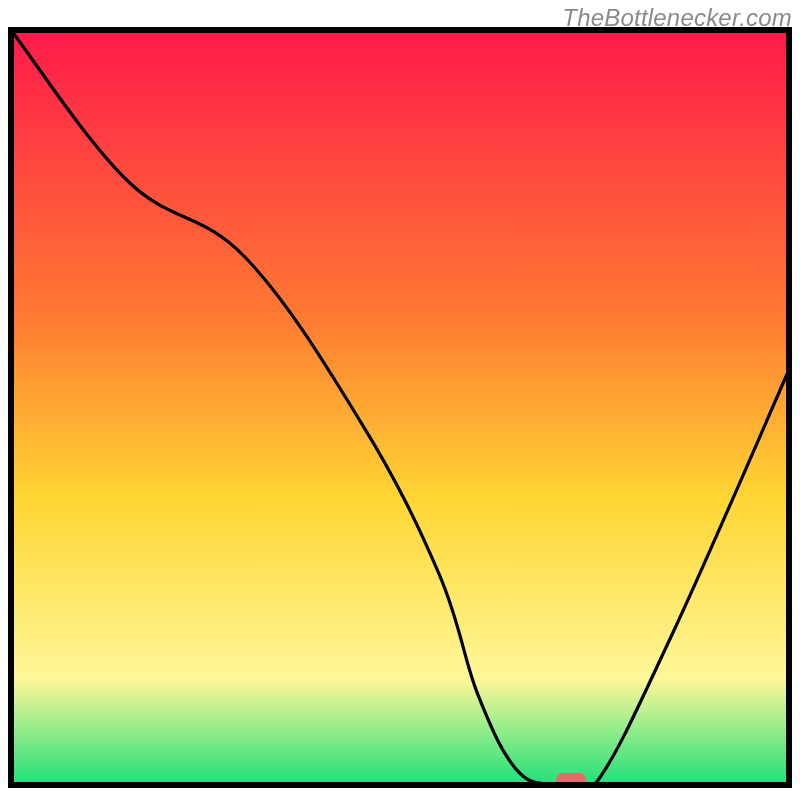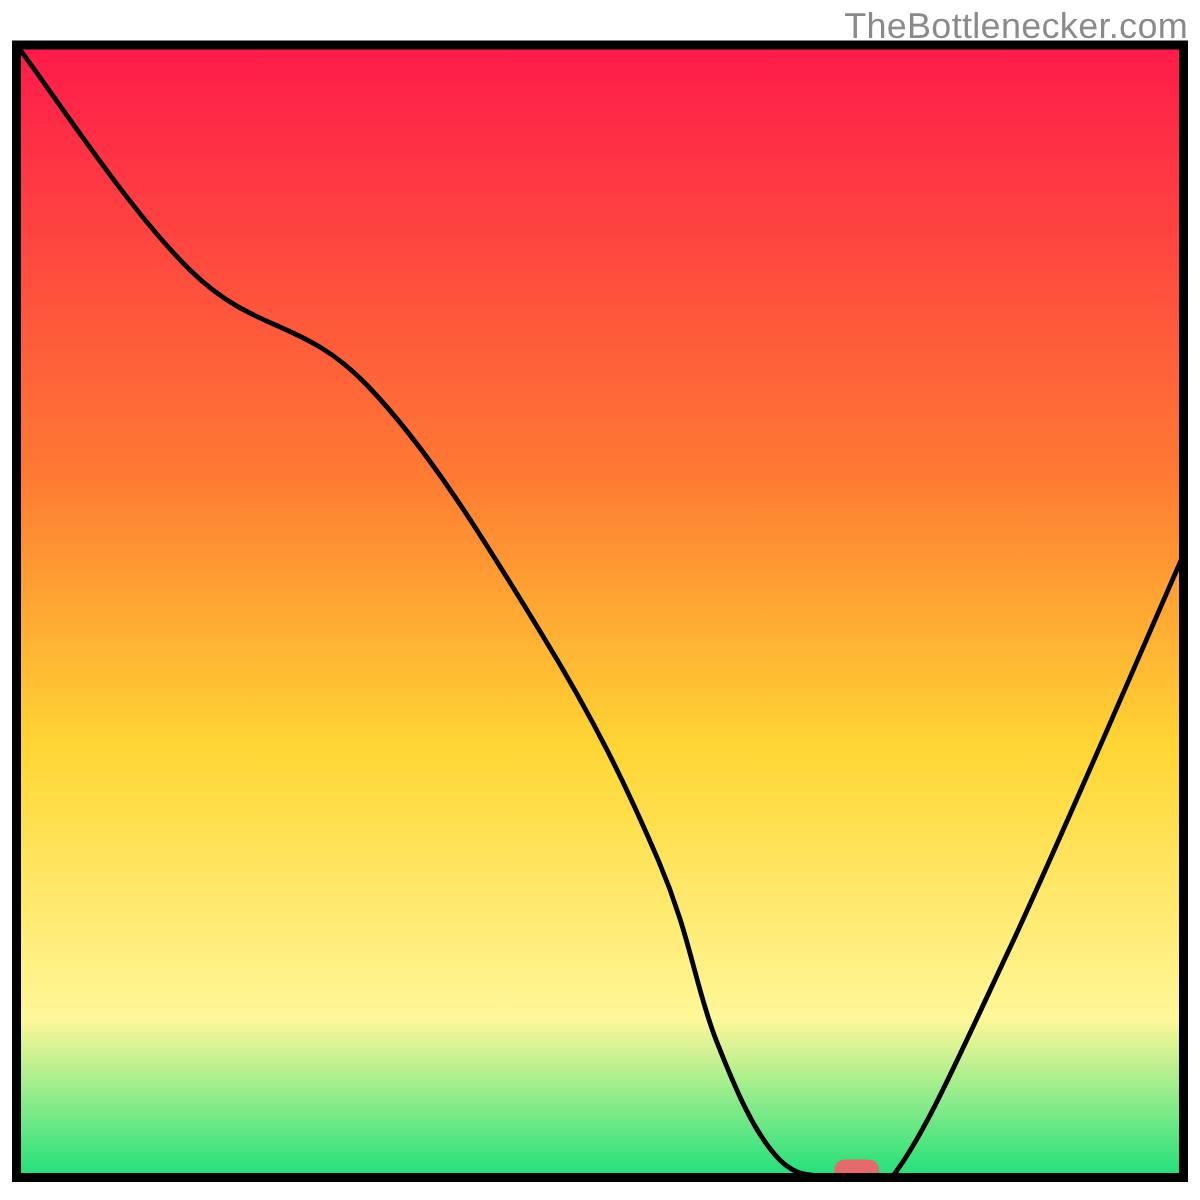--- a/index.html
+++ b/index.html
@@ -7,20 +7,21 @@
     padding: 0;
     width: 800px;
     height: 800px;
     background: #ffffff;
     overflow: hidden;
   }
   .stage {
     position: relative;
     width: 800px;
     height: 646px;
+    font-style: italic;
   }
   svg.main {
     position: absolute;
     left: 0;
     top: 0;
   }
   .attrib {
     position: absolute;
     right: 8px;
     top: 4px;

